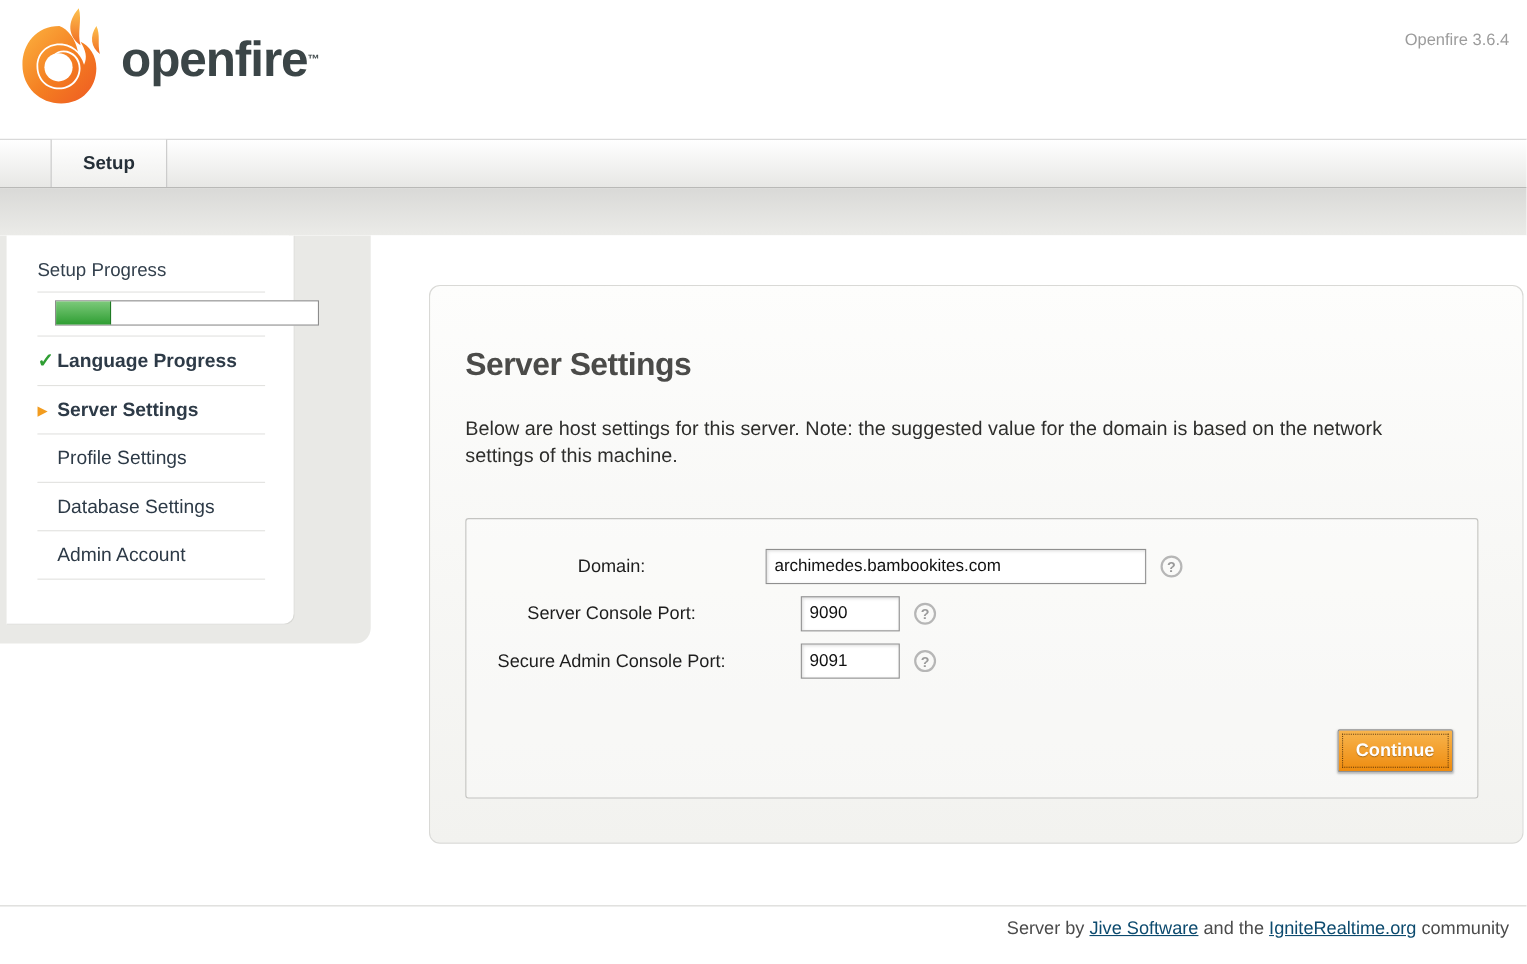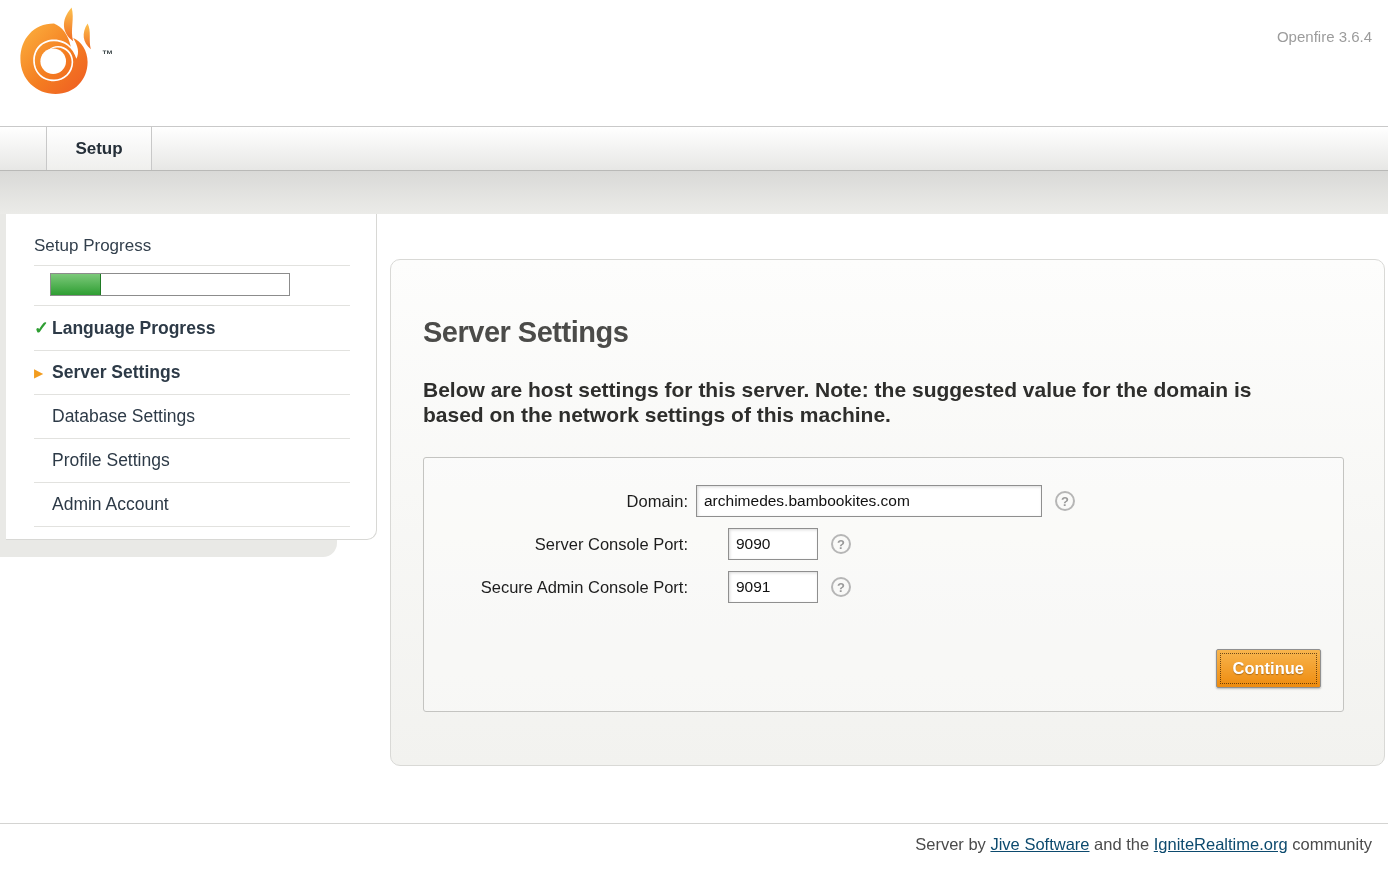--- a/index.html
+++ b/index.html
@@ -22,46 +22,46 @@
          color:#252f38; border-left:1px solid #c8c8c8; border-right:1px solid #c8c8c8;
          background:linear-gradient(#ffffff,#efefed); cursor:pointer;margin-left:24px; }
 
   
   .subbar { height:43px; background:linear-gradient(#d9d9d7,#ebebe8); }
 
   
   .content { display:flex; align-items:flex-start; min-height:609px; background:#fff; }
 
   .side-wrap { width:337px; background:#e9e9e6; border-bottom-right-radius:14px; padding-bottom:17px; }
-  .sidebar { background:#fff; width:371px; margin-left:6px;
+  .sidebar { background:#fff; width:262px; margin-left:6px;
              border-right:1px solid #d8d8d5; border-bottom:1px solid #d8d8d5;
-             border-bottom-right-radius:10px; padding:22px 26px 12px 28px; }
+             border-bottom-right-radius:10px; padding:22px 26px 40px 28px; }
   .side-title { font-size:17px; color:#33404d; }
   .side-rule { border:none; border-top:1px solid #e2e2df; margin:9px 0 7px 0; }
   .progress { margin:0 0 9px 16px; width:240px; height:23px; border:1px solid #8c8c8c; background:#fff; }
   .progress .fill { height:100%; background:linear-gradient(#7cc97a,#2f9e33); border-right:1px solid #1f7a24; }
   .side-list { list-style:none; border-top:1px solid #e2e2df; }
   .side-list li { display:flex; align-items:center; padding:11px 0; border-bottom:1px solid #e2e2df;
                   font-size:17.5px; color:#2d3a47; }
   .ic { flex:0 0 18px; width:18px; text-align:left; }
   .ic.check { color:#2f9e33; font-weight:bold; font-size:18px; }
   .ic.arrow { color:#f29c1f; font-size:12px; }
   li.done .label, li.current .label { font-weight:bold; }
 
   
   .panel { flex:1; margin:45px 3px 0 53px; min-height:507px;
            border:1px solid #d9d9d6; border-radius:10px;
            background:linear-gradient(#fdfdfc,#f2f2ef); padding:56px 40px 40px 32px; }
   .panel h1 { font-size:29px; color:#4b4b49; margin-bottom:28px; letter-spacing:-0.5px; }
-  .desc { font-size:21px; color:#2e2e2c; line-height:25px; max-width:880px; margin-bottom:30px;font-weight:bold; }
+  .desc { font-size:18px; color:#2e2e2c; line-height:25px; max-width:880px; margin-bottom:44px; }
 
   .formbox { border:1px solid #c4c4c1; border-radius:3px; background:rgba(255,255,255,0.35);
              padding:27px 22px 23px 0; }
   .frow { display:flex; align-items:center; margin-bottom:11px; }
-  .flabel { width:272px; text-align:right; padding-right:8px; font-size:16.5px; color:#1d1d1d; }
+  .flabel { width:272px; text-align:center; padding-right:8px; font-size:16.5px; color:#1d1d1d; }
   .fin { border:1px solid #8f8f8f; padding:6px 7px; font-size:15.5px; color:#111;
          box-shadow:inset 1px 1px 3px rgba(0,0,0,0.15); background:#fff;
          font-family:Liberation Sans, sans-serif; }
   .fin.wide { width:346px; }
   .fin.narrow { width:90px;margin-left:32px; }
   .help { margin-left:13px; width:20px; height:20px; border:2px solid #b6b6b6; border-radius:50%;
           color:#9a9a9a; font-size:13px; font-weight:bold; display:inline-flex;
           align-items:center; justify-content:center; cursor:pointer; background:transparent; }
   .btnrow { display:flex; justify-content:flex-end; margin-top:46px; }
   .continue { position:relative; background:linear-gradient(#f8b54e,#ee8b0e);
@@ -93,20 +93,21 @@
           <linearGradient id="fl2" x1="0" y1="0" x2="0" y2="1">
             <stop offset="0" stop-color="#fdc24f"></stop>
             <stop offset="1" stop-color="#f06b22"></stop>
           </linearGradient>
         </defs>
         <path d="M72 2 C58 18 60 34 74 44 C70 30 76 16 72 2 Z" fill="url(#fl2)"></path>
         <path d="M92 22 C84 34 86 46 96 54 C93 42 97 32 92 22 Z" fill="url(#fl2)"></path>
         <path d="M50 22 C24 22 8 42 8 66 C8 92 28 110 52 110 C76 110 92 92 92 70 C92 56 84 44 74 40 C80 50 82 58 78 66 C74 52 62 44 50 44 C36 44 26 54 26 68 C26 82 36 92 50 92 C62 92 72 82 72 70 C72 60 64 52 54 52 C46 52 40 58 40 66 C40 73 45 78 52 78 C57 78 61 74 61 69 C61 65 58 62 54 62 C51 62 49 64 49 67 C49 64 51 61 55 61 C60 61 64 65 64 70 C64 76 59 81 52 81 C44 81 38 75 38 67 C38 57 46 50 55 50 C66 50 74 59 74 70 C74 84 63 94 50 94 C34 94 24 82 24 68 C24 52 36 42 50 42 C58 42 66 45 71 51 C68 36 60 26 50 22 Z" fill="url(#fl)"></path>
         <circle cx="49" cy="69" r="16" fill="#fff"></circle>
       </svg>
+      <span class="logo-text">openfire</span>
         <span class="logo-tm">™</span>
     </div>
     <div class="version">Openfire 3.6.4</div>
   </header>
 
   <nav class="tabbar">
     <div class="tab">Setup</div>
   </nav>
 
   <div class="subbar"></div>
@@ -124,25 +125,25 @@
           <li class="done">
             <span class="ic check">✓</span>
             <span class="label">Language Progress</span>
           </li>
           <li class="current">
             <span class="ic arrow">▶</span>
             <span class="label">Server Settings</span>
           </li>
           <li class="pending">
             <span class="ic"></span>
-            <span class="label">Database Settings</span>
+            <span class="label">Profile Settings</span>
           </li>
           <li class="pending">
             <span class="ic"></span>
-            <span class="label">Profile Settings</span>
+            <span class="label">Database Settings</span>
           </li>
           <li class="pending">
             <span class="ic"></span>
             <span class="label">Admin Account</span>
           </li>
         </ul>
       </aside>
     </div>
 
     <main class="panel">

